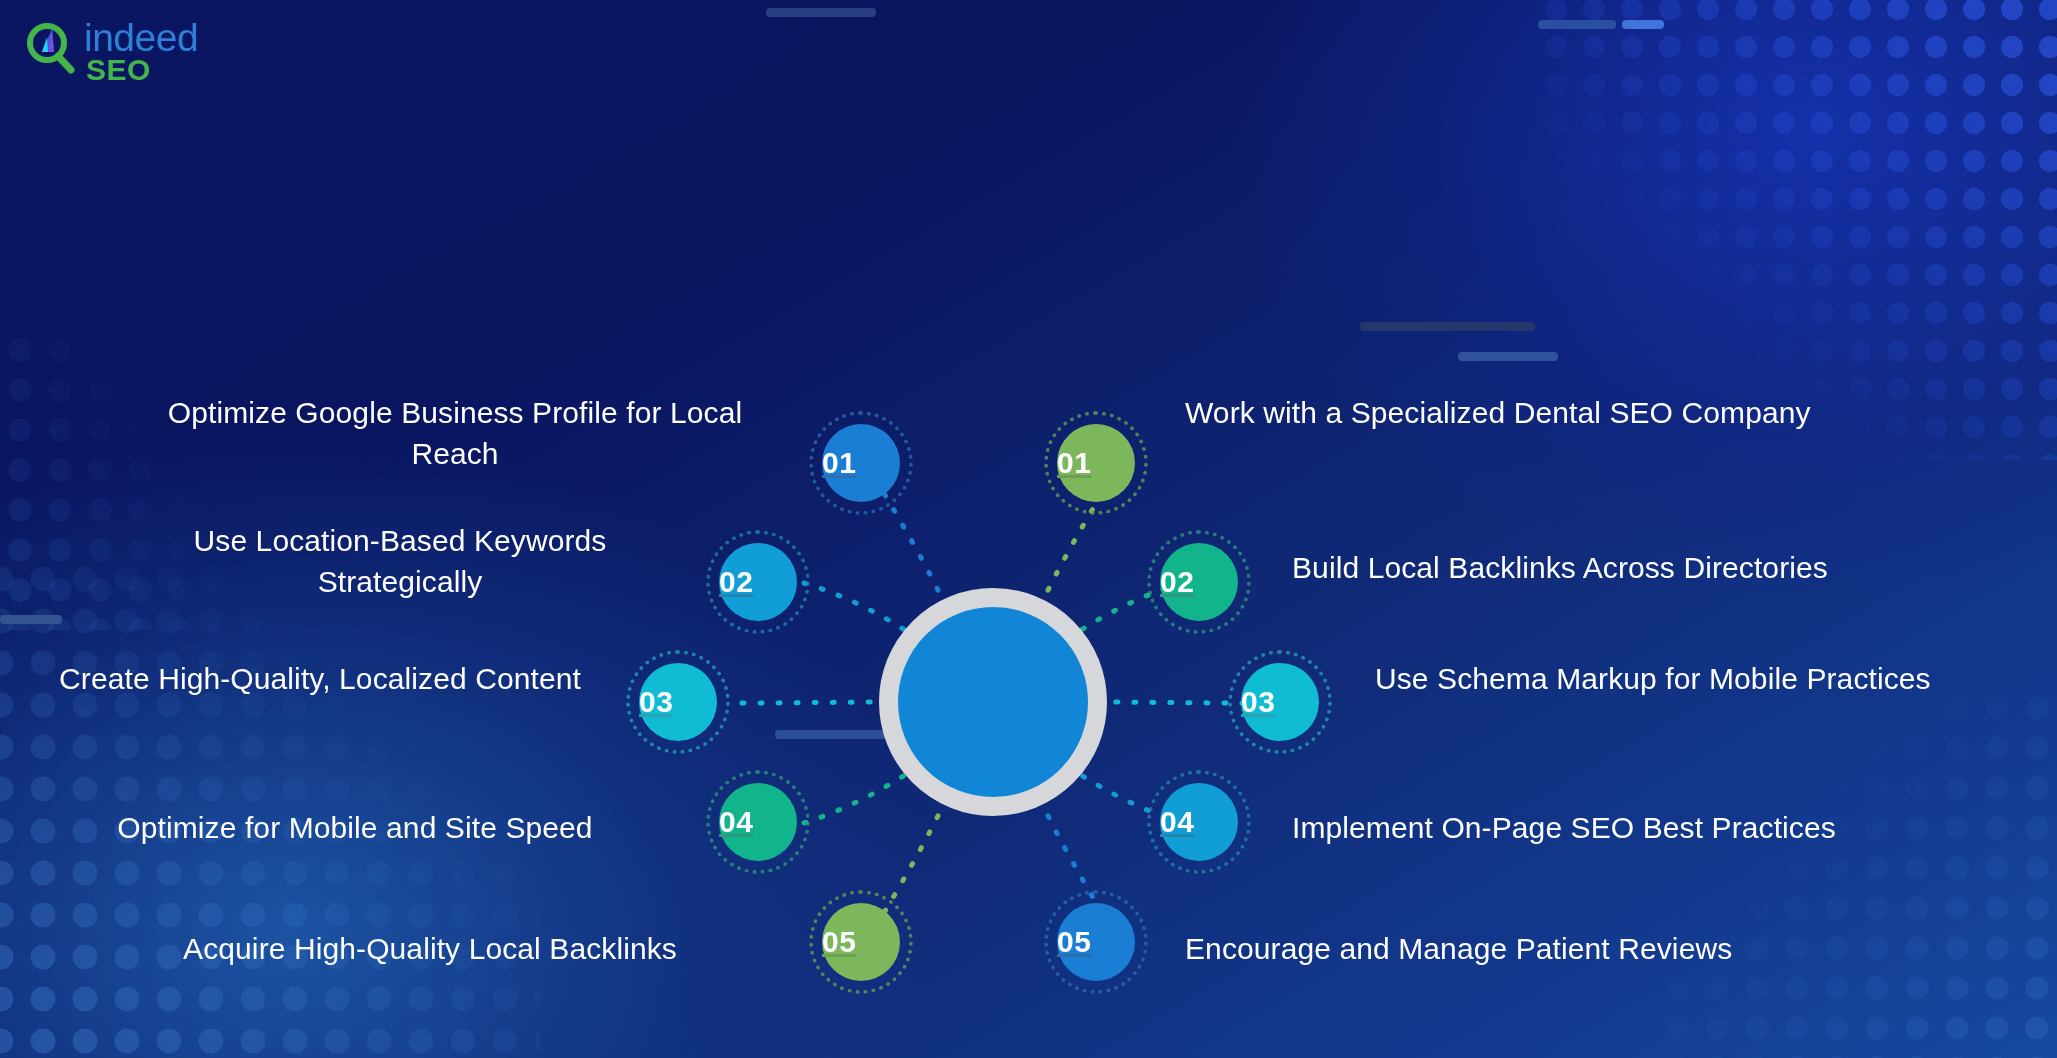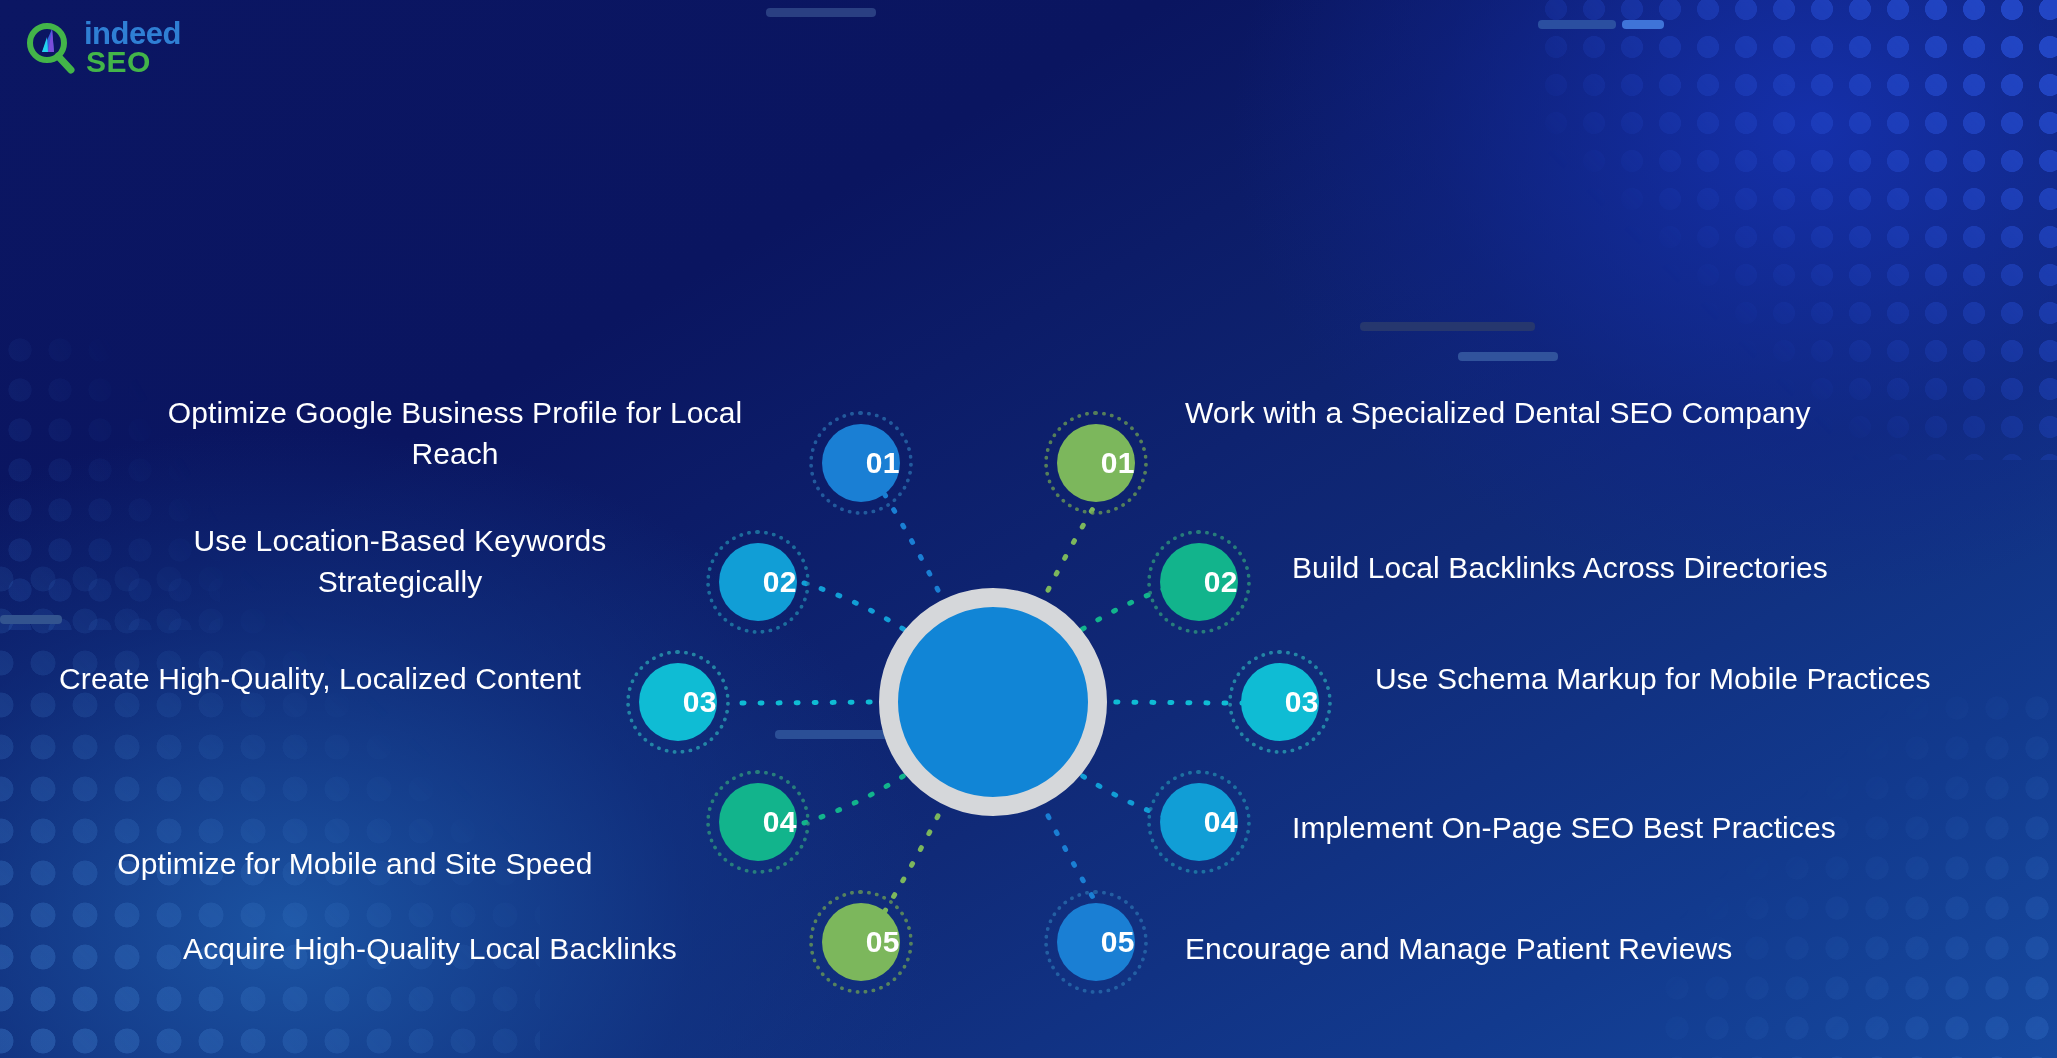--- a/index.html
+++ b/index.html
@@ -44,21 +44,21 @@
     background-size:40px 40px;
     -webkit-mask-image:linear-gradient(60deg, rgba(0,0,0,1) 0%, rgba(0,0,0,0) 75%);
     mask-image:linear-gradient(60deg, rgba(0,0,0,1) 0%, rgba(0,0,0,0) 75%);
   }
   
   .bar{position:absolute;border-radius:4px;pointer-events:none;}
   
   .logo{position:absolute;left:22px;top:18px;display:flex;align-items:flex-start;}
   .logo-mark{position:relative;width:58px;height:58px;flex:none;margin-top:2px;}
   .logo-text{margin-left:4px;line-height:1;}
-  .logo-indeed{font-size:31px;font-weight:700;color:#2f7fd4;letter-spacing:-0.5px;display:block;}
+  .logo-indeed{font-size:39px;font-weight:400;color:#2f7fd4;letter-spacing:-0.5px;display:block;}
   .logo-seo{font-size:30px;font-weight:700;color:#43b549;letter-spacing:0.5px;display:block;margin-top:-2px;margin-left:2px;}
   
   .title-wrap{position:absolute;left:0;right:0;top:52px;text-align:center;}
   .title-1{
     font-family:"Liberation Sans Narrow","Liberation Sans",sans-serif;
     font-size:82px;font-weight:400;color:#ffffff;letter-spacing:2px;
     transform:scaleX(0.78);transform-origin:center;white-space:nowrap;line-height:1.02;
   }
   .title-2{
     font-family:"Liberation Sans Narrow","Liberation Sans",sans-serif;
@@ -66,23 +66,24 @@
     transform:scaleX(0.80);transform-origin:center;white-space:nowrap;line-height:1.02;margin-top:36px;
   }
   
   .hub{
     position:absolute;left:879px;top:588px;width:228px;height:228px;border-radius:50%;
     background:#1185d6;border:19px solid #d5d7da;box-sizing:border-box;
   }
   
   .node{
     position:absolute;width:78px;height:78px;border-radius:50%;
-    display:flex;align-items:center;justify-content:flex-end;
+    display:flex;align-items:center;justify-content:flex-start;
     color:#fff;font-size:30px;font-weight:700;letter-spacing:0.5px;
     box-sizing:border-box;
+    text-decoration:underline;
   }
   .node::after{
     content:"";position:absolute;left:-13px;top:-13px;right:-13px;bottom:-13px;
     border-radius:50%;border:4px dotted currentColor;opacity:0.75;
   }
   .node > span{position:relative;z-index:2;color:#fff;}
   
   .lbl{
     position:absolute;color:#ffffff;font-size:30px;line-height:1.38;font-weight:400;
     letter-spacing:0.1px;
@@ -172,21 +173,21 @@
   <div class="node" style="left:1160px;top:783px;background:#119ed6;color:#2287ad;">
     <span>04</span>
   </div>
   <div class="node" style="left:1057px;top:903px;background:#1a7fd4;color:#2a6fae;">
     <span>05</span>
   </div>
 
   <div class="lbl left" style="left:120px;top:392px;width:670px;">Optimize Google Business Profile for Local Reach</div>
   <div class="lbl left" style="left:110px;top:520px;width:580px;">Use Location-Based Keywords Strategically</div>
   <div class="lbl left" style="left:30px;top:658px;width:580px;">Create High-Quality, Localized Content</div>
-  <div class="lbl left" style="left:30px;top:807px;width:650px;margin-top:36px;">Optimize for Mobile and Site Speed</div>
+  <div class="lbl left" style="left:30px;top:807px;width:650px;">Optimize for Mobile and Site Speed</div>
   <div class="lbl left" style="left:80px;top:928px;width:700px;">Acquire High-Quality Local Backlinks</div>
 
   <div class="lbl right" style="left:1185px;top:392px;width:680px;">Work with a Specialized Dental SEO Company</div>
   <div class="lbl right" style="left:1292px;top:547px;width:720px;">Build Local Backlinks Across Directories</div>
   <div class="lbl right" style="left:1375px;top:658px;width:600px;">Use Schema Markup for Mobile Practices</div>
   <div class="lbl right" style="left:1292px;top:807px;width:740px;">Implement On-Page SEO Best Practices</div>
   <div class="lbl right" style="left:1185px;top:928px;width:760px;">Encourage and Manage Patient Reviews</div>
 
 </div>
 

